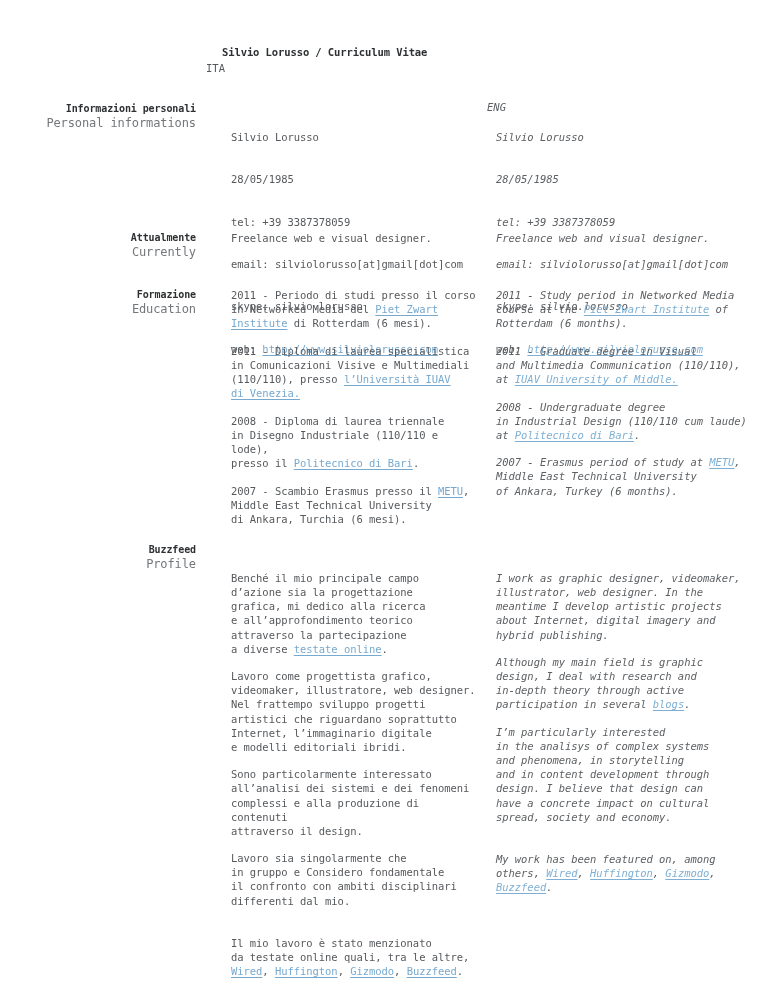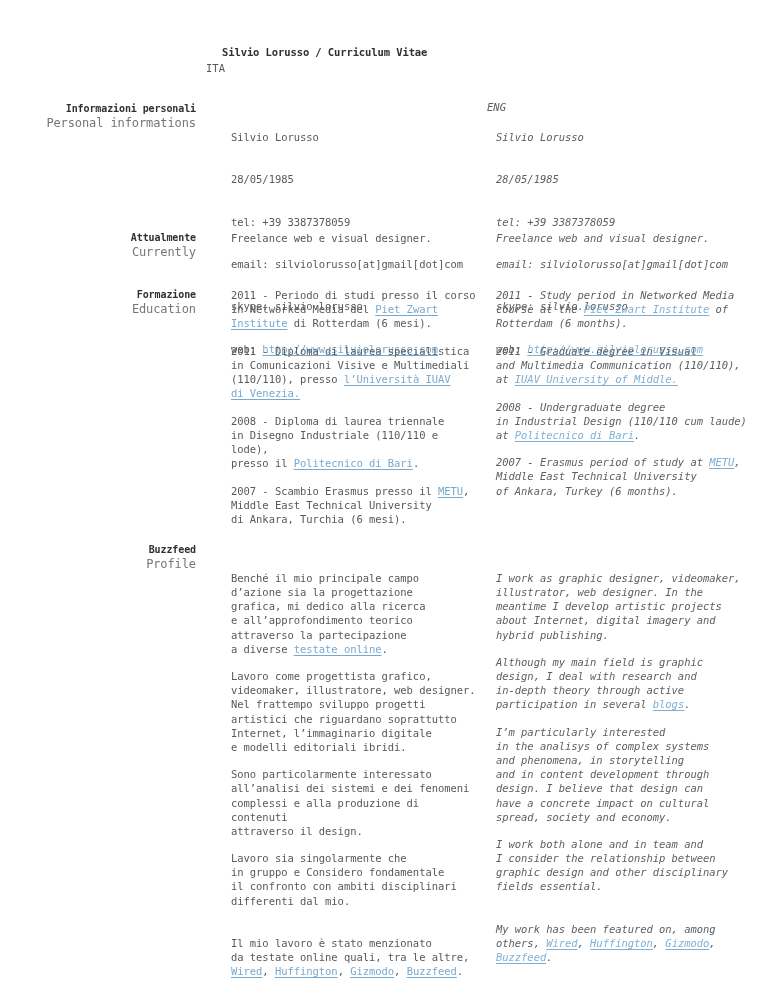--- a/index.html
+++ b/index.html
@@ -219,23 +219,20 @@
 about Internet, digital imagery and
 hybrid publishing.</div><div class="para">Although my main field is graphic
 design, I deal with research and
 in-depth theory through active
 participation in several <a class="lnk" href="#">blogs</a>.</div><div class="para">I’m particularly interested
 in the analisys of complex systems
 and phenomena, in storytelling
 and in content development through
 design. I believe that design can
 have a concrete impact on cultural
-spread, society and economy.</div><div class="para">I work both alone and in team and
-I consider the relationship between
-graphic design and other disciplinary
-fields essential.</div></div>
+spread, society and economy.</div></div>
       <div><div class="para">My work has been featured on, among
 others, <a class="lnk" href="#">Wired</a>, <a class="lnk" href="#">Huffington</a>, <a class="lnk" href="#">Gizmodo</a>,
 <a class="lnk" href="#">Buzzfeed</a>.</div></div>
     </div>
   </section>
 
 </div>
 
 </body></html>

